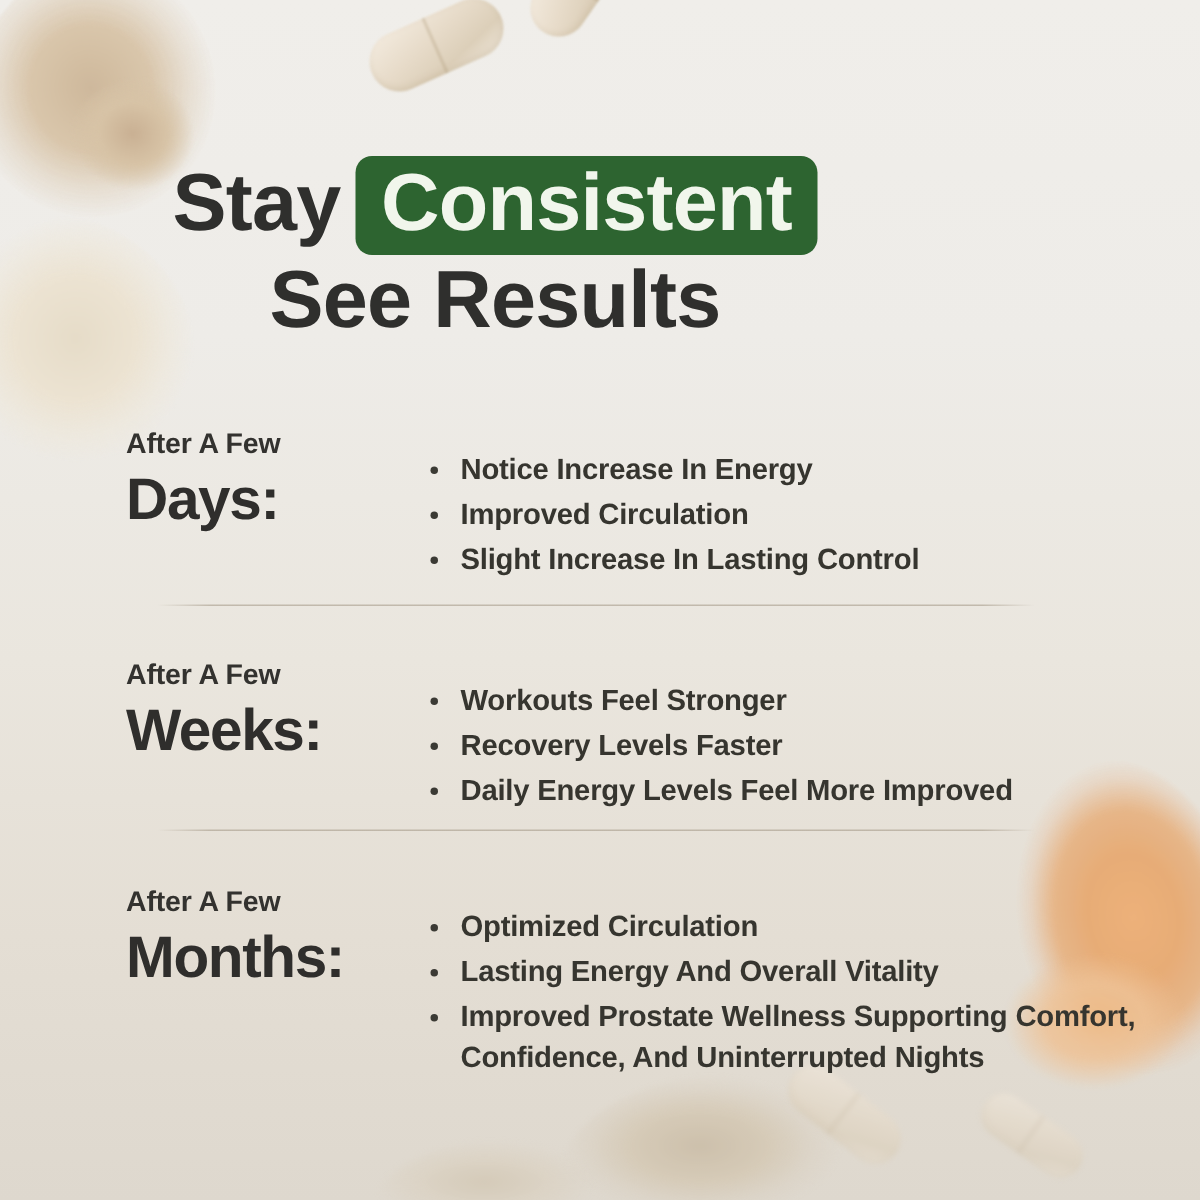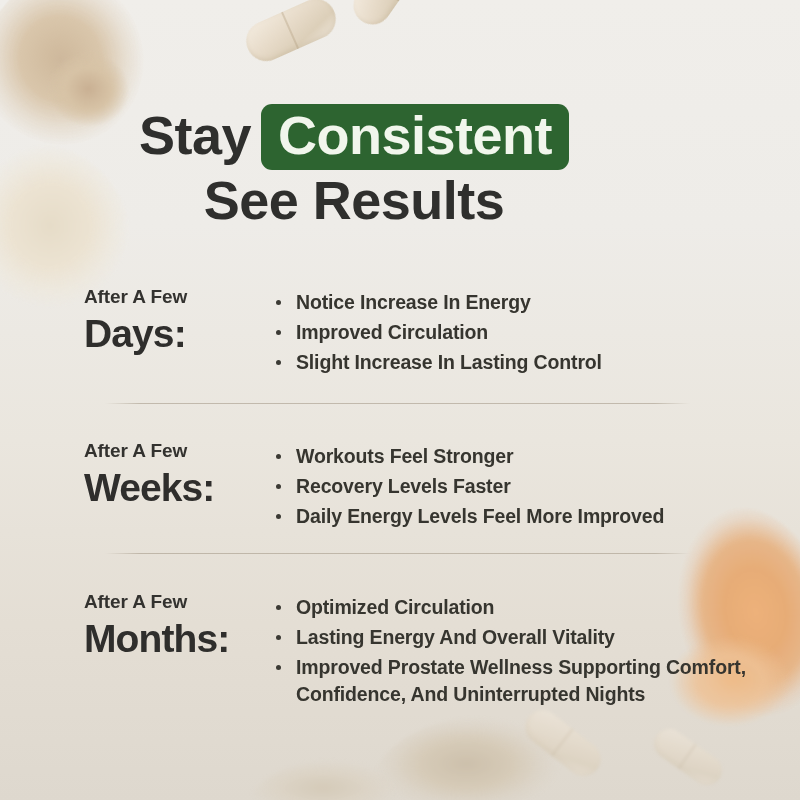--- a/index.html
+++ b/index.html
@@ -172,21 +172,20 @@
     height: 800px;
   }
 
   
   .headline {
     position: absolute;
     left: 0;
     top: 104px;
     width: 660px;
     text-align: center;
-    margin-left: 24px;
   }
   .headline-line {
     display: block;
     font-size: 54px;
     font-weight: 800;
     letter-spacing: -0.5px;
     color: #2f2f2d;
     line-height: 1.12;
     white-space: nowrap;
   }
@@ -236,21 +235,21 @@
     font-weight: 700;
     color: #2f2e2c;
     letter-spacing: -0.9px;
     line-height: 1.12;
     margin-top: 6px;
     white-space: nowrap;
   }
 
   .benefit-list {
     flex: 1 1 auto;
-    margin: 0;
+    margin: 11px;
     padding: 0 25px 0 0;
     list-style: none;
     padding-top: 6px;
   }
   .benefit-item {
     position: relative;
     padding-left: 31px;
     font-size: 19.5px;
     font-weight: 600;
     color: #36352f;

